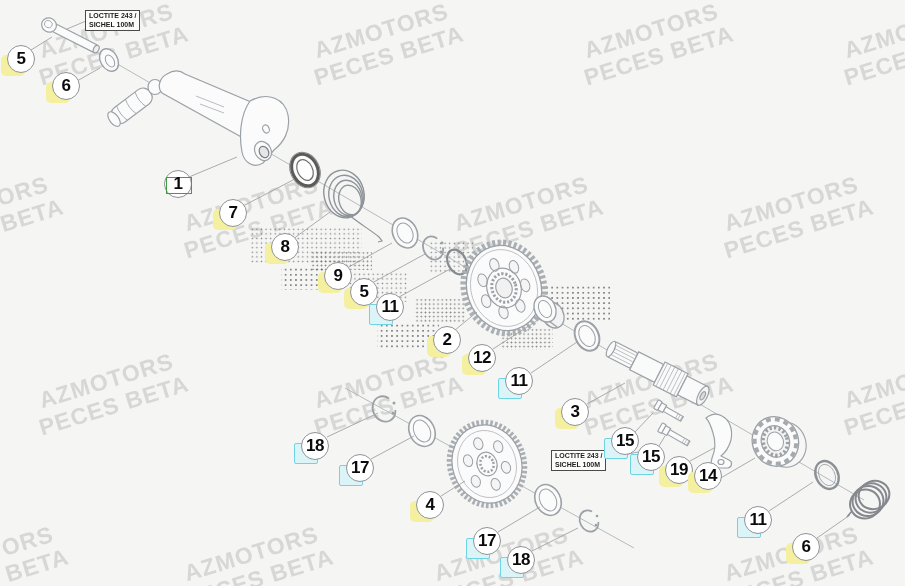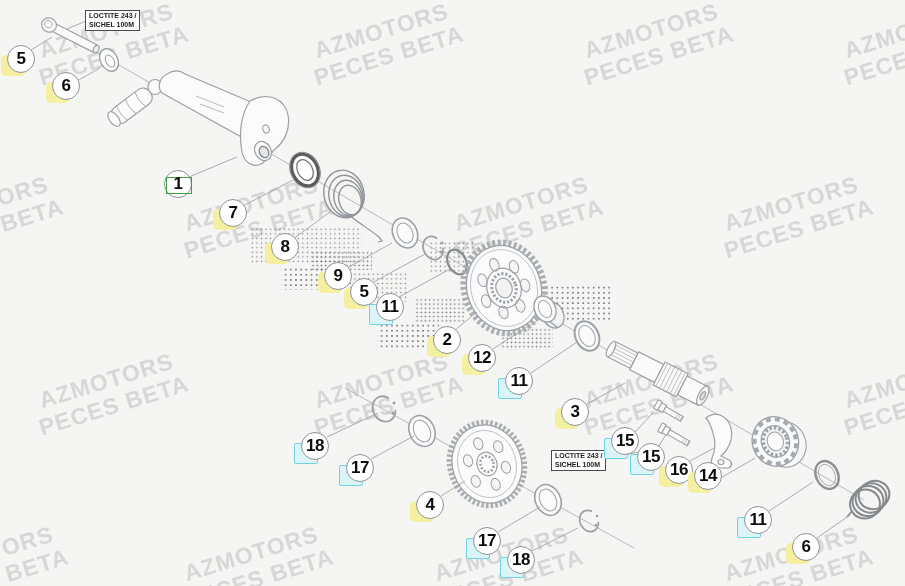--- a/index.html
+++ b/index.html
@@ -395,21 +395,21 @@
   <div class="co" style="left:611px;top:427px">
       <div class="hl cy"></div>
       <div class="ring">15</div>
     </div>
   <div class="co" style="left:637px;top:443px">
       <div class="hl cy"></div>
       <div class="ring">15</div>
     </div>
   <div class="co" style="left:665px;top:456px">
       <div class="hl"></div>
-      <div class="ring">16</div>
+      <div class="ring">19</div>
     </div>
   <div class="co" style="left:694px;top:462px">
       <div class="hl"></div>
       <div class="ring">14</div>
     </div>
   <div class="co" style="left:744px;top:506px">
       <div class="hl cy"></div>
       <div class="ring">11</div>
     </div>
   <div class="co" style="left:792px;top:533px">

